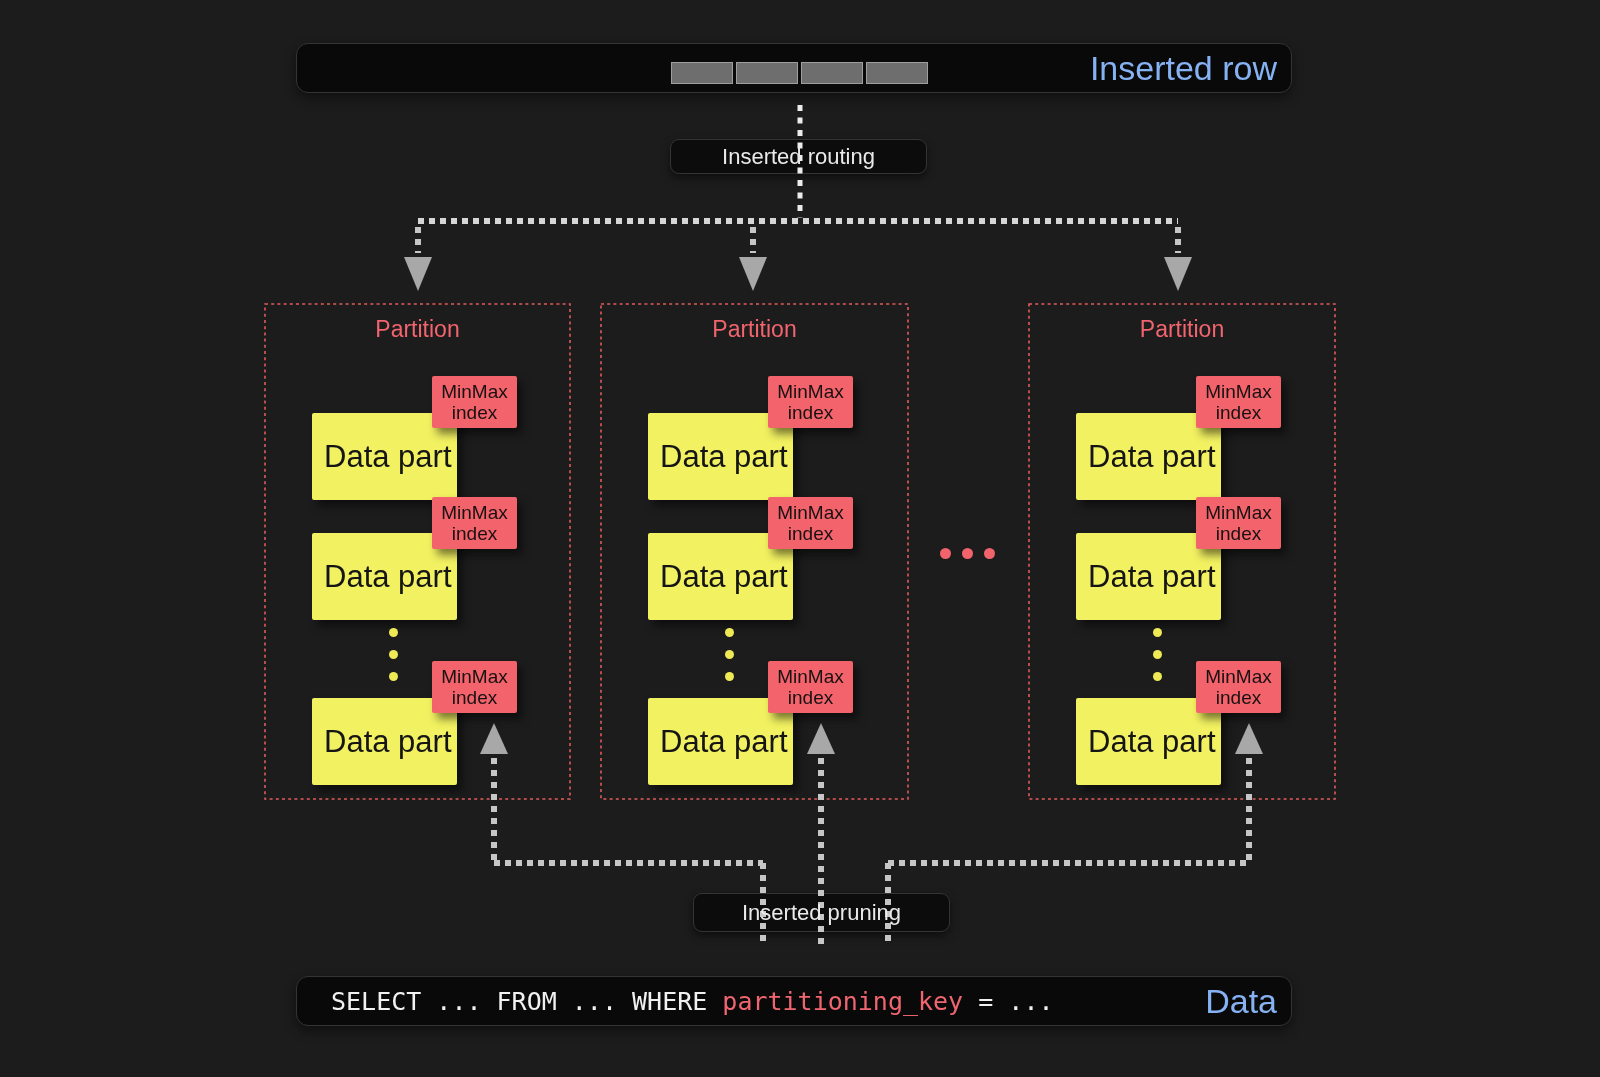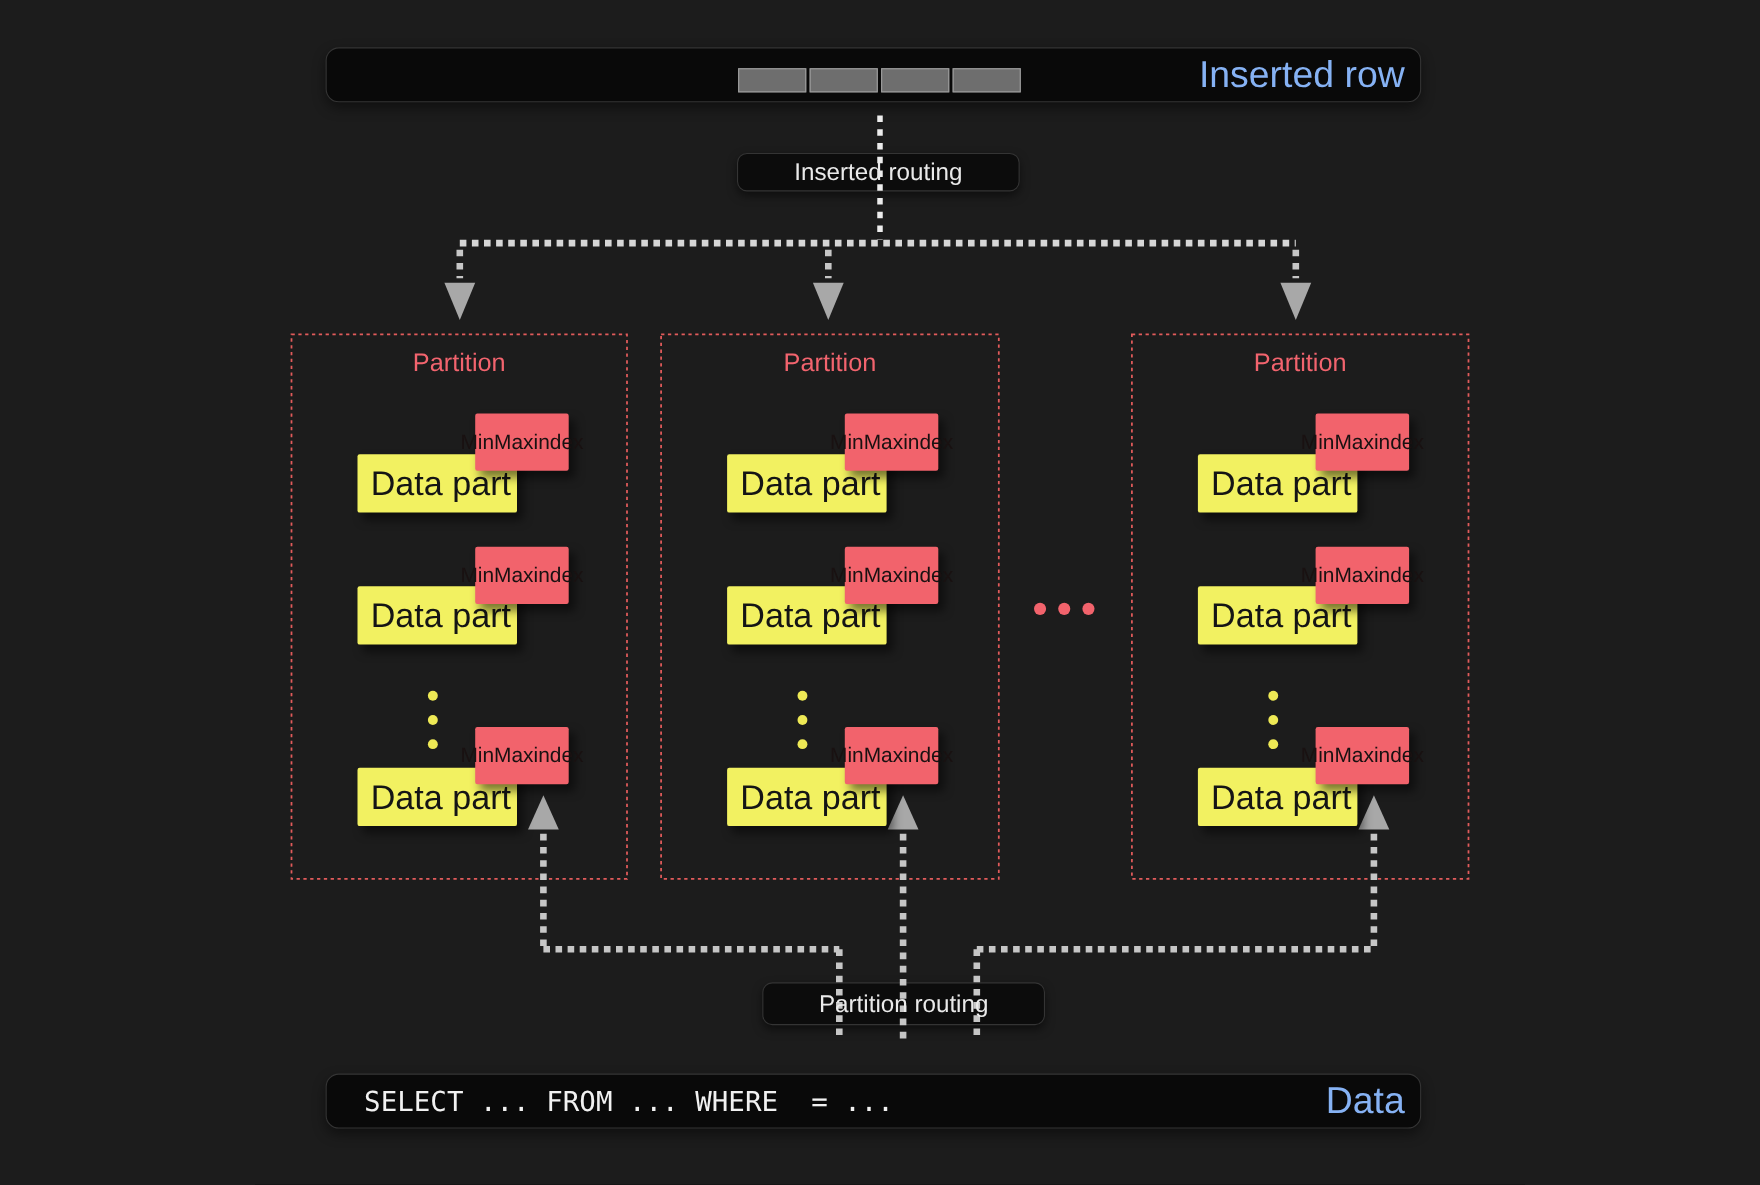--- a/index.html
+++ b/index.html
@@ -52,30 +52,30 @@
   .routing-rect{left:670px;top:139px;width:257px;height:35px;}
   .pruning-rect{left:693px;top:893px;width:257px;height:39px;}
 
   
   .partition{position:absolute;top:304px;height:495px;}
   .partition-title{
     position:absolute;top:12px;left:0;right:0;text-align:center;
     font-size:23px;color:var(--coral_text,#f2646e);
   }
   .datapart{
-    position:absolute;left:60px;width:145px;height:53px;box-sizing:border-box;
+    position:absolute;left:47px;width:145px;height:87px;box-sizing:border-box;
     background:var(--yellow,#f2f161);border-radius:2px;
     display:flex;align-items:center;padding-left:12px;
     font-size:31px;color:#151515;
     box-shadow:5px 6px 9px rgba(0,0,0,.5);
   }
   .minmax{
     position:absolute;left:167px;width:85px;height:52px;box-sizing:border-box;
     background:var(--coral,#f2636c);border-radius:2px;
-    display:flex;flex-direction:row;align-items:center;justify-content:center;
+    display:flex;flex-direction:column;align-items:center;justify-content:center;
     font-size:19px;line-height:21px;color:#191111;text-align:center;
     box-shadow:5px 6px 9px rgba(0,0,0,.5);
     z-index:2;
   }
   .dp1{top:109px}.mm1{top:72px}
   .dp2{top:229px}.mm2{top:193px}
   .dp3{top:394px}.mm3{top:357px}
   .vdots{position:absolute;left:124px;top:324px;display:flex;flex-direction:column;gap:13px;}
   .vdots i{width:9px;height:9px;border-radius:50%;background:var(--yellow_dot,#eee955);}
   .hdots{position:absolute;left:940px;top:548px;display:flex;gap:11px;}
@@ -113,21 +113,21 @@
     <div class="cells">
       <div class="cell"></div>
       <div class="cell"></div>
       <div class="cell"></div>
       <div class="cell"></div>
     </div>
     <div class="bar-label">Inserted row</div>
   </div>
 
   <div class="bar bottom">
-    <div class="code"><span>SELECT ... FROM ... WHERE </span><span> = ...</span></div>
+    <div class="code"><span>SELECT ... FROM ... WHERE </span><span class="key">partitioning_key</span><span> = ...</span></div>
     <div class="bar-label">Data</div>
   </div>
 
   <div class="partition" style="left:265px;width:305px;">
     <div class="partition-title">Partition</div>
     <div class="datapart dp1">Data part</div>
     <div class="minmax mm1">
       <div>MinMax</div>
       <div>index</div>
     </div>
@@ -206,15 +206,15 @@
   <div class="pill-bg pruning-rect"></div>
 
   <svg width="1600" height="1077" viewBox="0 0 1600 1077">
     <path d="M800 105 V218" fill="none" style="stroke:var(--white_dashed,#ececec)" stroke-width="5" stroke-dasharray="6 6.5"></path>
     <path d="M821 758 V945" fill="none" style="stroke:var(--grey_dotted,#c6c6c6)" stroke-width="6" stroke-dasharray="6 6"></path>
     <path d="M763 863 V945" fill="none" style="stroke:var(--grey_dotted,#c6c6c6)" stroke-width="6" stroke-dasharray="6 6"></path>
     <path d="M888 863 V945" fill="none" style="stroke:var(--grey_dotted,#c6c6c6)" stroke-width="6" stroke-dasharray="6 6"></path>
   </svg>
 
   <div class="pill-text routing-rect">Inserted routing</div>
-  <div class="pill-text pruning-rect">Partition routing</div>
+  <div class="pill-text pruning-rect">Inserted pruning</div>
 
 </div>
 
 </body></html>

